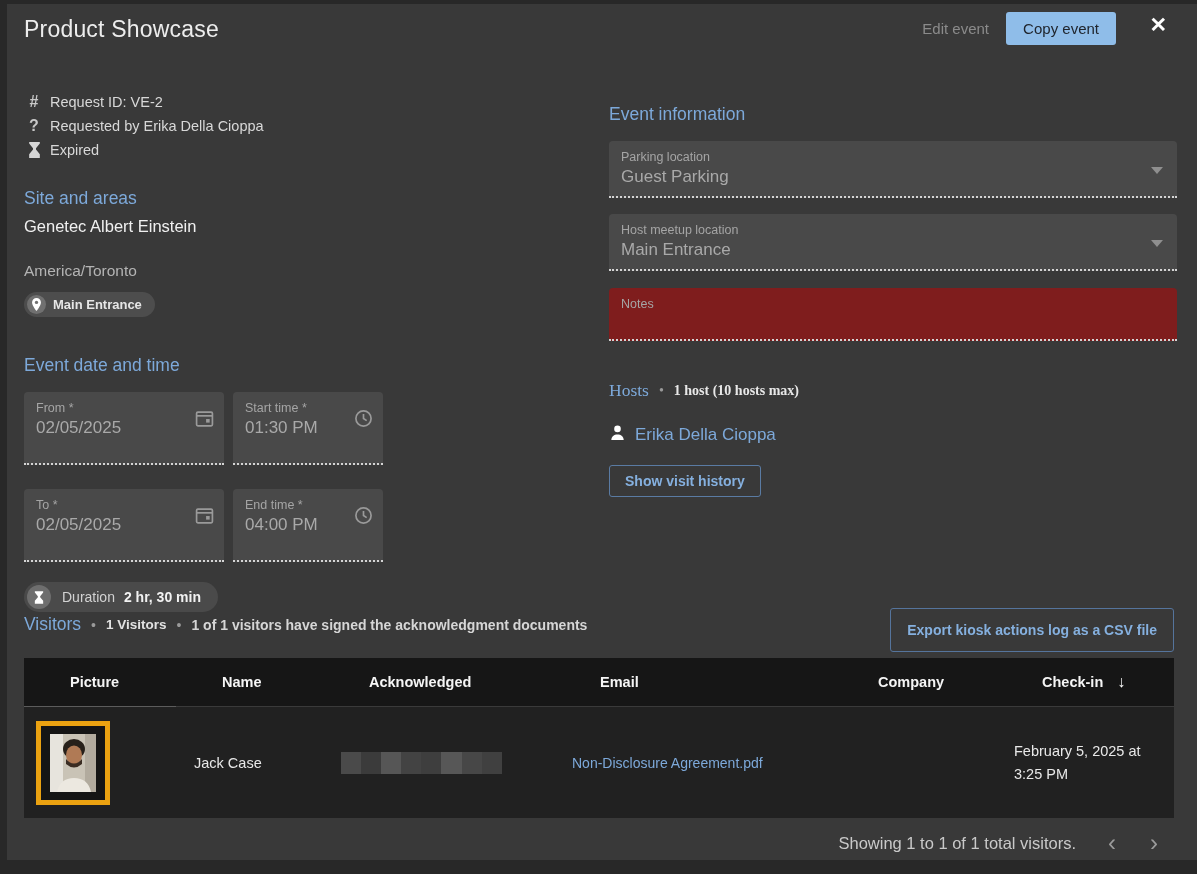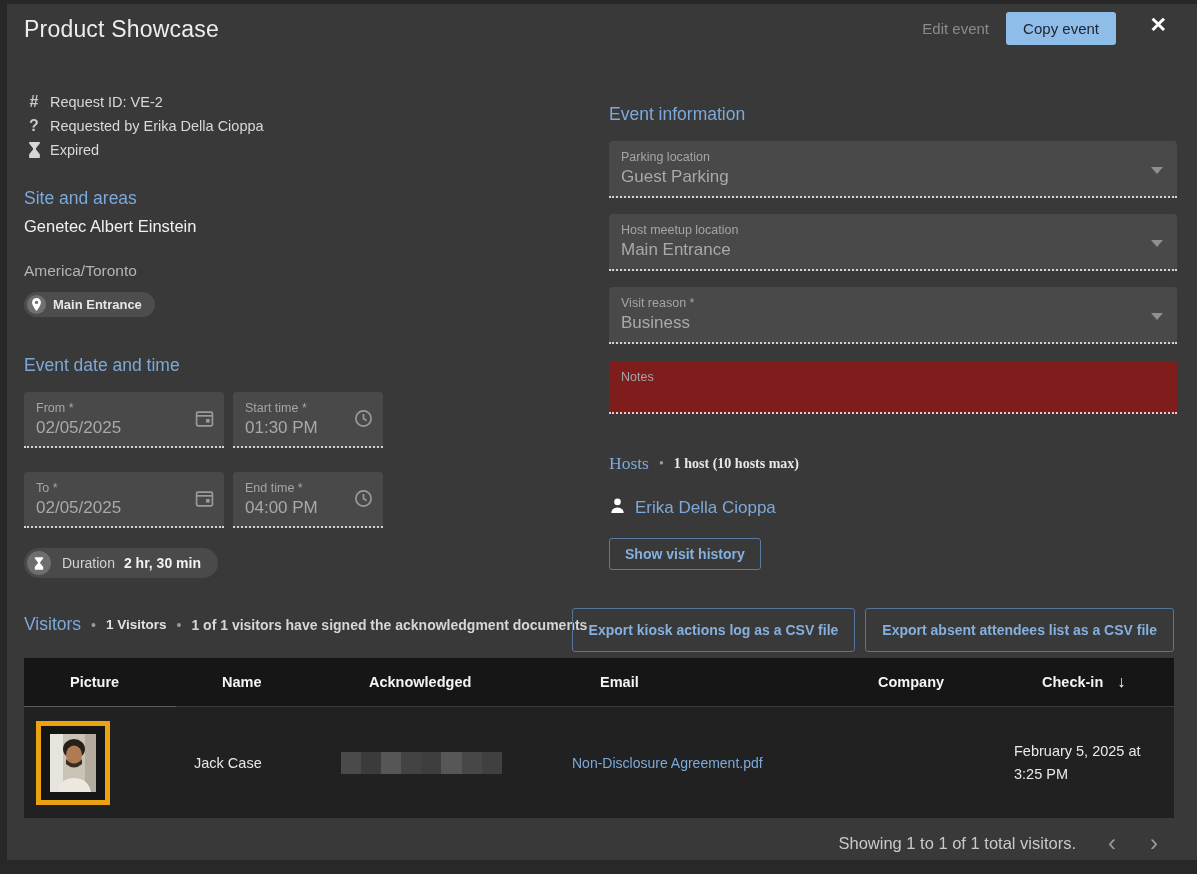--- a/index.html
+++ b/index.html
@@ -35,21 +35,21 @@
   .tz { margin-top:26px; font-size:15.5px; color:#b4b4b4; }
 
   .chip { margin-top:12px; display:inline-flex; align-items:center; height:25px; background:#4d4d4d; border-radius:13px; padding:0 13px 0 3px; gap:7px; }
   .chip-ic { width:19px; height:19px; border-radius:50%; background:#707070; display:flex; align-items:center; justify-content:center; }
   .chip-label { font-size:13px; font-weight:600; color:#e6e6e6; }
 
   .edt-h { margin-top:38px; }
   .dt-grid { margin-top:16px; display:grid; grid-template-columns:200px 150px; gap:24px 9px; }
 
   .field { position:relative; background:#494949; border-radius:4px 4px 0 0; border-bottom:2px dotted #d4d4d4; padding:9px 12px; }
-  .field.h56 { height:56px; }
+  .field.h56 { height:73px; }
   .flabel { font-size:12.5px; color:#a5a5a5; }
   .fvalue { margin-top:3px; font-size:17px; color:#a9a9a9; }
   .f-ic { position:absolute; right:10px; top:17px; }
   .f-chevron { position:absolute; right:14px; top:26px; width:0; height:0; border-left:6px solid transparent; border-right:6px solid transparent; border-top:7px solid #8f8f8f; }
 
   .duration { margin-top:20px; display:inline-flex; align-items:center; height:30px; background:#4a4a4a; border-radius:15px; padding:0 17px 0 3px; gap:11px; }
   .dur-ic { width:24px; height:24px; border-radius:50%; background:#6e6e6e; display:flex; align-items:center; justify-content:center; }
   .dur-label { font-size:14px; color:#d2d2d2; }
   .dur-value { font-size:14px; font-weight:700; color:#f2f2f2; margin-left:-2px; }
 
@@ -199,25 +199,20 @@
       <div class="fvalue">Guest Parking</div>
       <span class="f-chevron"></span>
     </div>
 
     <div class="field sel-field">
       <div class="flabel">Host meetup location</div>
       <div class="fvalue">Main Entrance</div>
       <span class="f-chevron"></span>
     </div>
 
-    <div class="field sel-field">
-      <div class="flabel">Visit reason *</div>
-      <div class="fvalue">Business</div>
-      <span class="f-chevron"></span>
-    </div>
 
     <div class="field notes-field">
       <div class="flabel">Notes</div>
     </div>
 
     <div class="hosts-row">
       <span class="sec-h">Hosts</span>
       <span class="bullet">•</span>
       <span class="hosts-summary">1 host (10 hosts max)</span>
     </div>
@@ -237,21 +232,20 @@
 
   <div class="visitors">
     <div class="vis-head">
       <span class="sec-h">Visitors</span>
       <span class="bullet">•</span>
       <span class="vis-count">1 Visitors</span>
       <span class="bullet">•</span>
       <span class="vis-signed">1 of 1 visitors have signed the acknowledgment documents</span>
       <div class="vis-exports">
         <button class="outline-btn export-btn">Export kiosk actions log as a CSV file</button>
-        <button class="outline-btn export-btn">Export absent attendees list as a CSV file</button>
       </div>
     </div>
 
     <div class="vtable">
       <div class="vhead">
         <div class="cell">
             <span>Picture</span>
           </div>
         <div class="cell">
             <span>Name</span>

